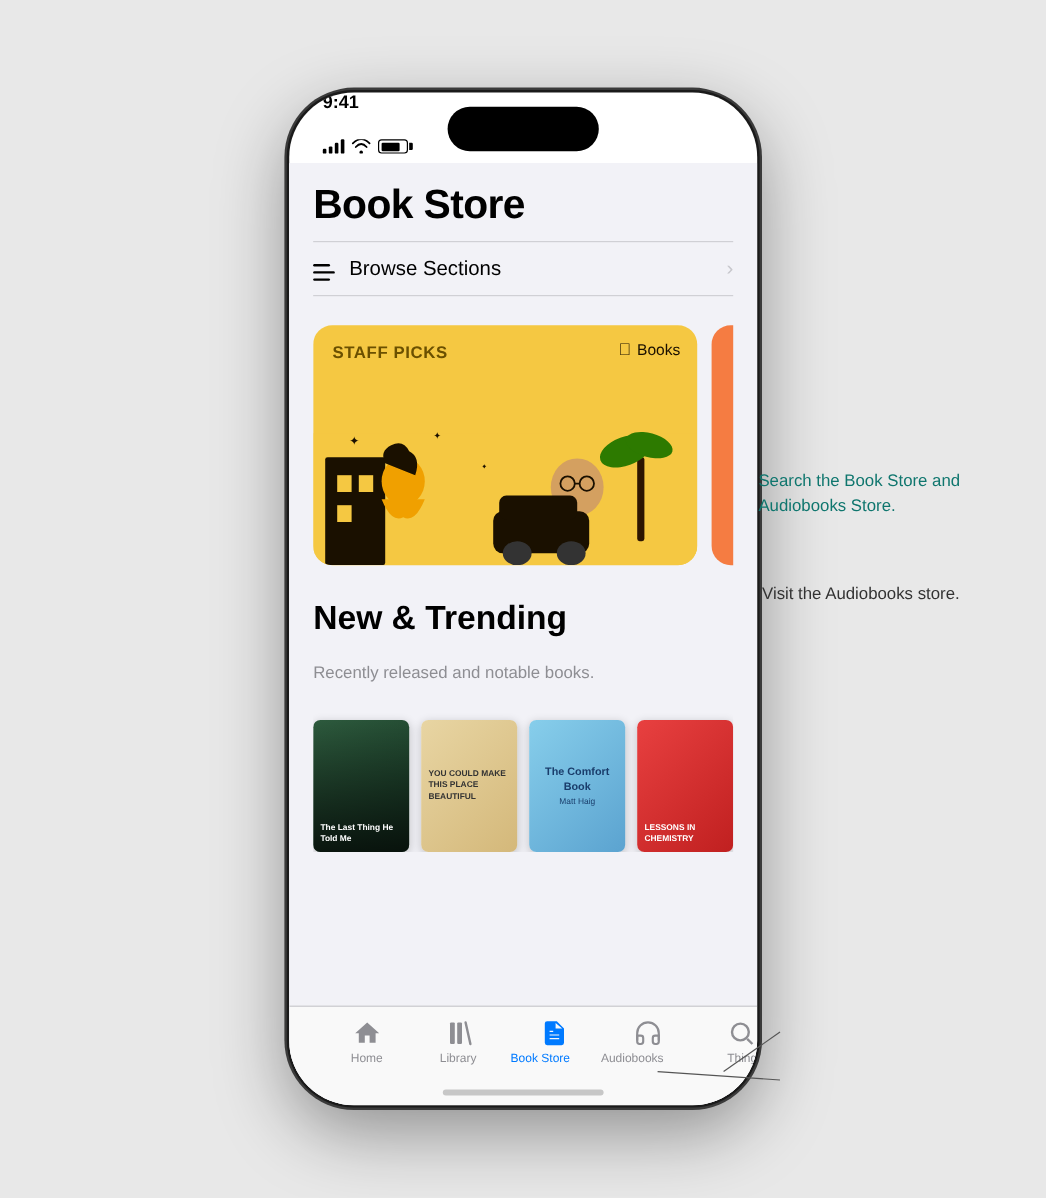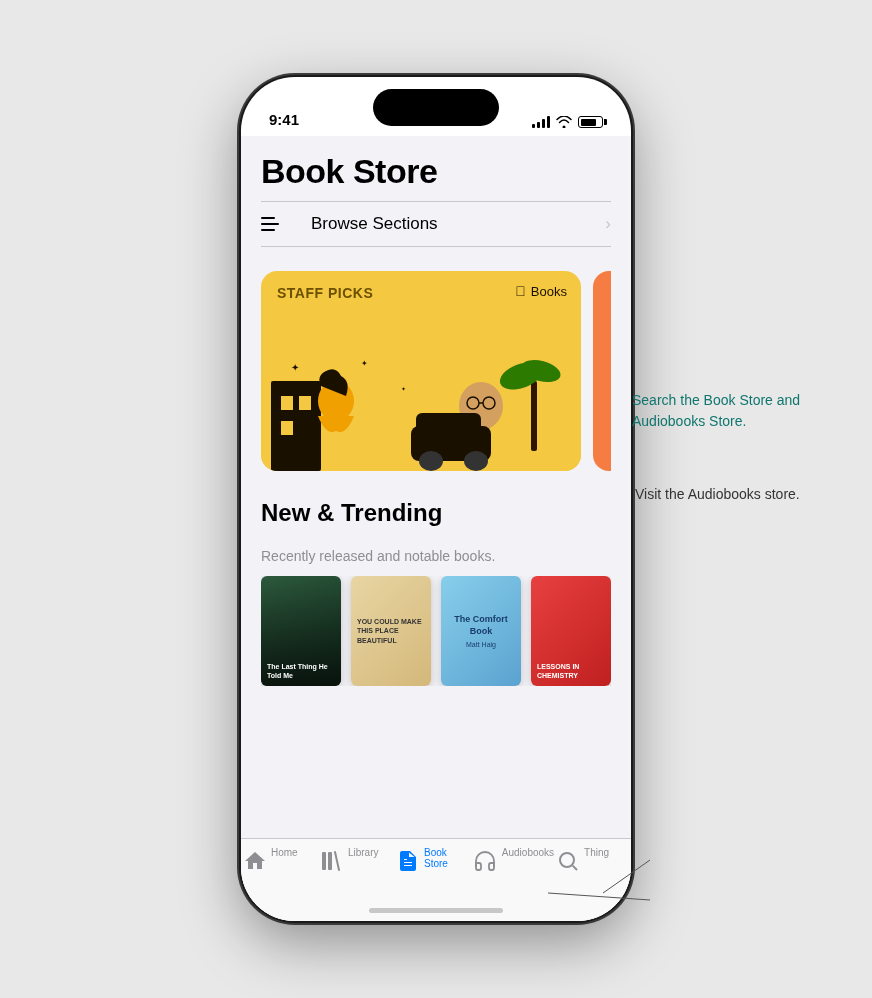--- a/index.html
+++ b/index.html
@@ -38,24 +38,24 @@
     }
 
     
     .status-bar {
       position: absolute;
       top: 0;
       left: 0;
       right: 0;
       height: 59px;
       display: flex;
-      align-items: flex-end;
       padding: 0 28px 8px;
       justify-content: space-between;
       z-index: 50;
+      flex-direction: column;
     }
 
     .status-time {
       font-size: 15px;
       font-weight: 600;
       color: #000;
     }
 
     .status-icons {
       display: flex;
@@ -144,25 +144,24 @@
 
     .divider {
       height: 1px;
       background: #c7c7cc;
       margin: 0 0 0;
     }
 
     
     .browse-sections {
       display: flex;
-      align-items: center;
+      align-items: flex-end;
       padding: 12px 20px;
       background: #f2f2f7;
       cursor: pointer;
-      gap: 20px;
     }
 
     .menu-lines {
       display: flex;
       flex-direction: column;
       gap: 4px;
       margin-right: 12px;
     }
     .menu-lines span {
       display: block;
@@ -272,21 +271,21 @@
       height: 100%;
     }
 
     
     .trending-section {
       padding: 16px 20px 12px;
       background: #f2f2f7;
     }
 
     .section-title {
-      font-size: 24px;
+      font-size: 28px;
       font-weight: 800;
       color: #000;
       margin-bottom: 2px;
     }
 
     .section-subtitle {
       font-size: 14px;
       color: #8e8e93;
       margin-bottom: 12px;
       margin-top: 21px;
@@ -298,20 +297,21 @@
       overflow: hidden;
     }
 
     .book-cover {
       width: 80px;
       height: 110px;
       border-radius: 6px;
       flex-shrink: 0;
       overflow: hidden;
       box-shadow: 0 2px 8px rgba(0,0,0,0.2);
+      margin-top: 20px;
     }
 
     .book-cover-1 { background: linear-gradient(135deg, #2d5a3d 0%, #1a3d28 100%); }
     .book-cover-2 { background: linear-gradient(135deg, #e8d5a3 0%, #d4b87a 100%); }
     .book-cover-3 { background: linear-gradient(135deg, #87ceeb 0%, #5ba3d0 100%); }
     .book-cover-4 { background: linear-gradient(135deg, #e84040 0%, #c02020 100%); }
 
     .book-text {
       padding: 6px;
       display: flex;
@@ -331,22 +331,22 @@
       background: rgba(249, 249, 249, 0.95);
       border-top: 1px solid #c7c7cc;
       display: flex;
       align-items: flex-start;
       padding-top: 8px;
     }
 
     .tab-item {
       flex: 1;
       display: flex;
-      flex-direction: row;
-      align-items: flex-start;
+      flex-direction: column;
+      align-items: flex-end;
       gap: 3px;
       cursor: pointer;
     }
 
     .tab-icon {
       width: 27px;
       height: 27px;
       display: flex;
       align-items: center;
       justify-content: center;

